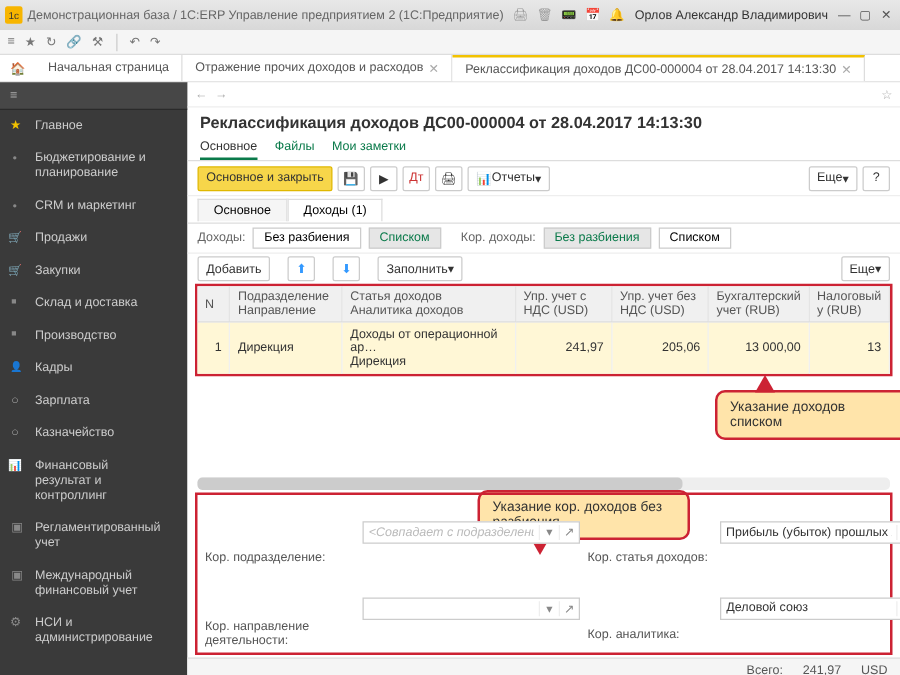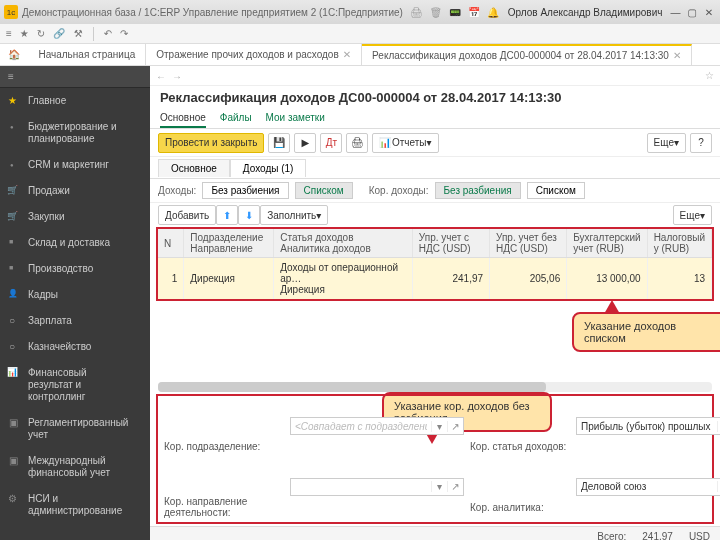--- a/index.html
+++ b/index.html
@@ -42,21 +42,21 @@
   .btn.yellow { background:#f7d64a; border-color:#e0b800; }
   .btn.icon { width:22px; justify-content:center; padding:0;}
   .action-row .spacer { flex:1;}
   .sub-tabs { height:22px; display:flex; align-items:center; padding:0 8px; gap:0; border-bottom:1px solid #ddd;}
   .sub-tab { padding:3px 12px; border:1px solid #ddd; border-bottom:none; background:#f5f5f5; cursor:pointer; }
   .sub-tab.active { background:#fff; }
   .filter-row { height:24px; display:flex; align-items:center; padding:0 8px; gap:6px; border-bottom:1px solid #eee;}
   .toggle { border:1px solid #ccc; padding:2px 8px; background:#fff; cursor:pointer;}
   .toggle.pressed { background:#e6e6e6;}
   .label-inline { color:#666;}
-  .list-toolbar { height:24px; display:flex; align-items:center; padding:0 8px; gap:0;}
+  .list-toolbar { height:24px; display:flex; align-items:center; padding:0 8px; gap:14px;}
   .table-wrap { border:2px solid #c23; margin:0 6px; }
   table.grid { width:100%; border-collapse:collapse; }
   table.grid th { background:#f0f0f0; font-weight:normal; color:#555; text-align:left; padding:3px 6px; border-right:1px solid #e4e4e4; border-bottom:1px solid #ddd;}
   table.grid td { padding:4px 6px; border-right:1px solid #f0f0f0; background:#fff7d6; color:#333;}
   table.grid td.num { text-align:right;}
   .callout { position:absolute; background:#ffe4aa; border:2px solid #c23; border-radius:8px; padding:6px 10px; color:#333; font-size:11px; width:160px;}
   .callout::before { content:""; position:absolute; width:0; height:0; }
   .callout.top-one { top:246px; left:422px;}
   .callout.top-one::before { top:-14px; left:30px; border-left:8px solid transparent; border-right:8px solid transparent; border-bottom:14px solid #c23;}
   .callout.bot-one { top:326px; left:232px; width:170px;}
@@ -147,21 +147,21 @@
       <span>☆</span>
     </div>
     <div class="doc-title">Реклассификация доходов ДС00-000004 от 28.04.2017 14:13:30</div>
     <div class="mini-tabs">
       <span class="mini-tab active">Основное</span>
       <span class="mini-tab link">Файлы</span>
       <span class="mini-tab link">Мои заметки</span>
     </div>
     <div class="action-row">
       <div class="btn yellow">
-          <span>Провести и закрыть</span>
+          <span>Основное и закрыть</span>
         </div>
       <div class="btn icon">💾</div>
       <div class="btn icon">▶</div>
       <div class="btn icon" style="color:#c33;">Дт</div>
       <div class="btn icon">🖨</div>
       <div class="btn">📊 <span>Отчеты</span> ▾</div>
       <span class="spacer"></span>
       <div class="btn"><span>Еще</span> ▾</div>
       <div class="btn icon">?</div>
     </div>

